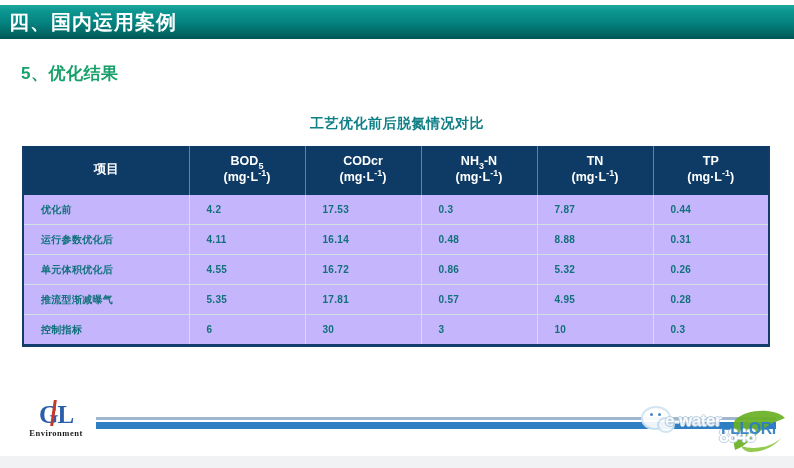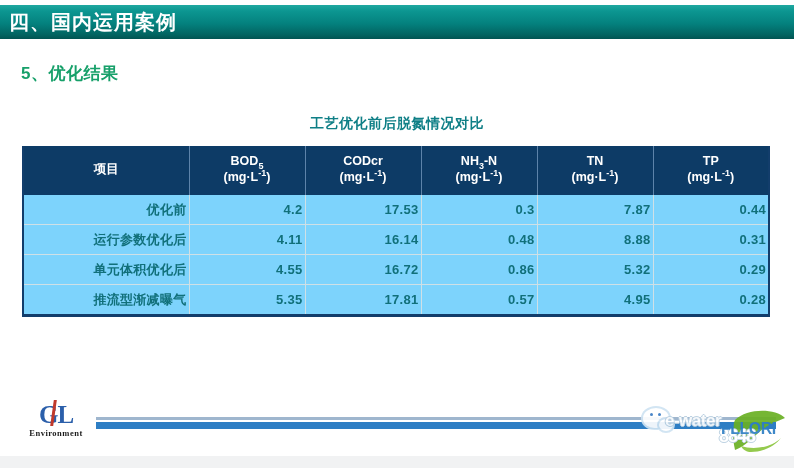--- a/index.html
+++ b/index.html
@@ -79,21 +79,21 @@
     left: 22px;
     width: 746px;
   }
   table.data-table {
     width: 746px;
     border-collapse: collapse;
     table-layout: fixed;
     border-left: 2px solid #123d6b;
     border-right: 2px solid #123d6b;
     border-bottom: 3px solid #123d6b;
-    background: #7dd3fc;
+    background: #c4b5fd;
   }
   table.data-table thead th {
     background: #0d3b66;
     color: #ffffff;
     font-size: 12.5px;
     font-weight: bold;
     text-align: center;
     padding: 5px 2px 6px 2px;
     line-height: 1.25;
     border-right: 1px solid #5d83aa;
@@ -103,28 +103,28 @@
   }
   table.data-table thead th:first-child {
     border-left: none;
   }
   table.data-table thead th:last-child {
     border-right: none;
     margin-left: 8px;
   }
   table.data-table tbody td {
     color: #11707a;
-    font-size: 13px;
-    font-weight: bold;
-    text-align: right;
+    font-size: 10px;
+    font-weight: bold;
+    text-align: left;
     height: 27px;
     vertical-align: middle;
     border-top: 1px solid #cfe0e6;
     border-right: 1px solid #cfe0e6;
-    padding: 1px 2px;
+    padding: 1px 17px;
     letter-spacing: 0.3px;
   }
   table.data-table tbody tr:first-child td {
     border-top: none;
   }
   table.data-table tbody td:last-child {
     border-right: none;
   }
   .col-label { width: 166px; }
   .col-val   { width: 116px; }
@@ -358,29 +358,37 @@
         <td>0.48</td>
         <td>8.88</td>
         <td>0.31</td>
       </tr>
       <tr>
         <td>单元体积优化后</td>
         <td>4.55</td>
         <td>16.72</td>
         <td>0.86</td>
         <td>5.32</td>
-        <td>0.29</td>
+        <td>0.26</td>
       </tr>
       <tr>
         <td>推流型渐减曝气</td>
         <td>5.35</td>
         <td>17.81</td>
         <td>0.57</td>
         <td>4.95</td>
         <td>0.28</td>
+      </tr>
+      <tr>
+        <td>控制指标</td>
+        <td>6</td>
+        <td>30</td>
+        <td>3</td>
+        <td>10</td>
+        <td>0.3</td>
       </tr>
     </tbody>
   </table>
 </div>
 
 <div class="footer-zone">
   <div class="gl-logo">
     <div class="gl-mark">
       <span>GL</span>
       <span class="red-slash"></span>

